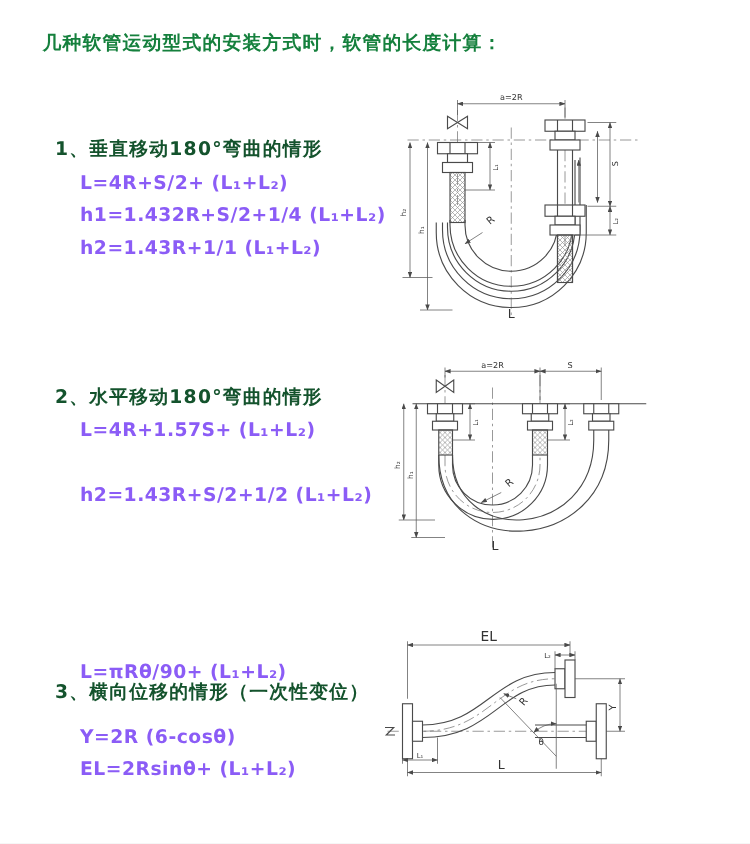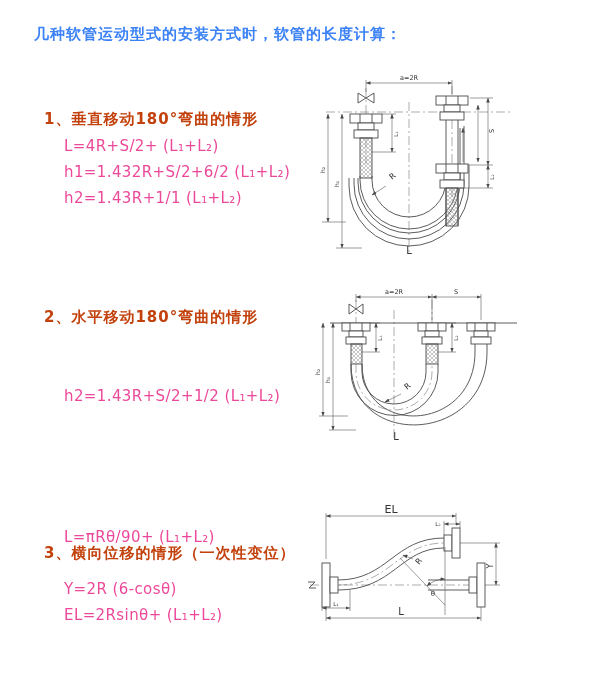--- a/index.html
+++ b/index.html
@@ -3,50 +3,51 @@
 <meta charset="utf-8">
 <style>
   html,body{margin:0;padding:0;background:#e9e9e9;}
   #page{
     position:relative;width:600px;height:675px;background:#ffffff;
     font-family:"DejaVu Sans","Liberation Sans",sans-serif;
     color:#1d1d1d;overflow:hidden;
   }
   .doc-title{
     position:absolute;left:34px;top:25px;
-    font-size:15px;font-weight:700;letter-spacing:1px;color:#3b82f6;
+    font-size:15px;font-weight:700;letter-spacing:1px;color:#15803d;
   }
   .sec-heading{
     position:absolute;left:44px;
-    font-size:15px;font-weight:700;letter-spacing:1px;color:#c2410c;
+    font-size:15px;font-weight:700;letter-spacing:1px;color:#14532d;
   }
   .formula{
     position:absolute;left:64px;
-    font-size:15px;font-weight:400;letter-spacing:.4px;color:#ec4899;text-align:center;
+    font-size:15px;font-weight:700;letter-spacing:.4px;color:#8b5cf6;text-align:center;
   }
   svg{position:absolute;overflow:visible;}
   svg text{fill:#333;font-family:"DejaVu Sans","Liberation Sans",sans-serif;}
   .geo{stroke:#4a4a4a;stroke-width:0.9;fill:none;}
   .geo-f{stroke:#4a4a4a;stroke-width:0.9;fill:#ffffff;}
   .dim{stroke:#5a5a5a;stroke-width:0.6;fill:none;}
   .cl{stroke:#777;stroke-width:0.6;fill:none;stroke-dasharray:9 3 2 3;}
 </style>
 </head>
 <body>
 
 <div id="page">
 
   <div class="doc-title">几种软管运动型式的安装方式时，软管的长度计算：</div>
 
   <div class="sec-heading" style="top:110px">1、垂直移动180°弯曲的情形</div>
   <div class="formula" style="top:137px">L=4R+S/2+ (L₁+L₂)</div>
-  <div class="formula" style="top:163px">h1=1.432R+S/2+6/2 (L₁+L₂)</div>
+  <div class="formula" style="top:163px">h1=1.432R+S/2+1/4 (L₁+L₂)</div>
   <div class="formula" style="top:189px">h2=1.43R+1/1 (L₁+L₂)</div>
 
   <div class="sec-heading" style="top:308px">2、水平移动180°弯曲的情形</div>
+  <div class="formula" style="top:335px">L=4R+1.57S+ (L₁+L₂)</div>
   <div class="formula" style="top:387px">h2=1.43R+S/2+1/2 (L₁+L₂)</div>
 
   <div class="sec-heading" style="top:544px">3、横向位移的情形（一次性变位）</div>
   <div class="formula" style="top:528px">L=πRθ/90+ (L₁+L₂)</div>
   <div class="formula" style="top:580px">Y=2R (6-cosθ)</div>
   <div class="formula" style="top:606px">EL=2Rsinθ+ (L₁+L₂)</div>
 
   <svg style="left:312px;top:68px" width="215" height="195" viewBox="0 0 215 195">
     <defs>
       <marker id="ar1" viewBox="0 0 8 6" markerWidth="8" markerHeight="6" refX="7.5" refY="3" orient="auto-start-reverse">

